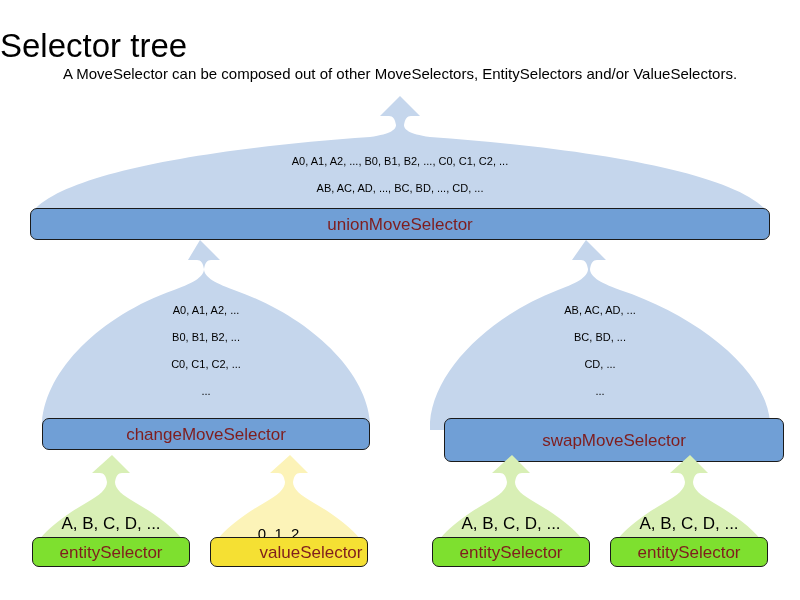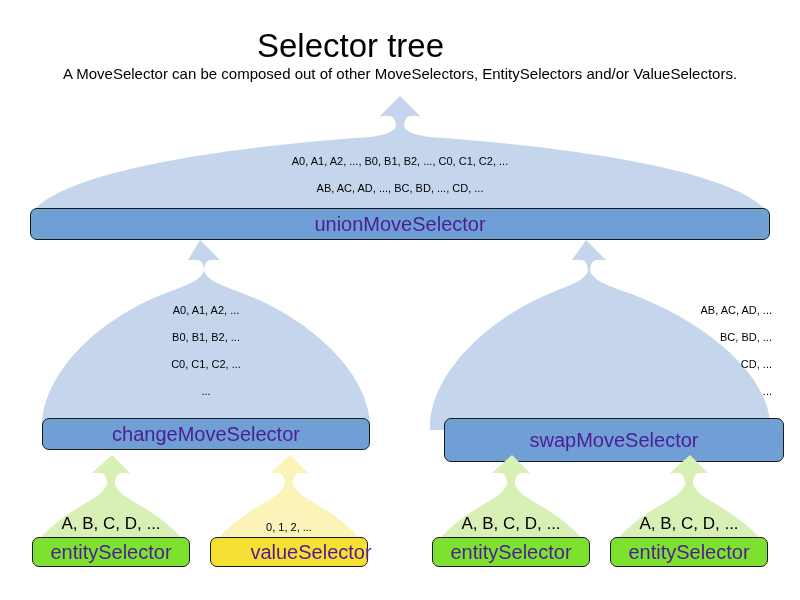--- a/index.html
+++ b/index.html
@@ -23,21 +23,20 @@
     top: 0;
     width: 800px;
     height: 600px;
   }
 
   .title {
     position: absolute;
     left: 0;
     top: 26px;
     width: 701px;
-    text-align: center;
     font-size: 33px;
     font-weight: normal;
     letter-spacing: 0px;
     line-height: 40px;
     color: #000;
   }
   .subtitle {
     position: absolute;
     left: 0;
     top: 66px;
@@ -68,26 +67,26 @@
     color: #000;
     pointer-events: none;
     white-space: pre-line;
   }
   .node .bar {
     position: absolute;
     box-sizing: border-box;
     border: 1.4px solid #1a1a1a;
     border-radius: 7px;
     text-align: center;
-    font-size: 20px;
+    font-size: 17px;
     line-height: 1;
     display: flex;
     align-items: center;
     justify-content: center;
-    color: #4c1d95;
+    color: #7f1d1d;
   }
 
   
   .blue  .bar { background: #709fd6; }
   .green .bar { background: #7ee02f; }
   .yellow .bar { background: #f5e033; padding-left: 44px; }
 
   
 </style>
 </head>
@@ -148,21 +147,21 @@
                C 162 36 170 42 192 50
                C 270 76 338 130 342 182
                L 342 190
                L 2 190
                L 2 182
                C 6 130 62 76 130 50
                C 152 42 160 36 160 29
                C 159 23 157 20 153 20
                L 144 20 Z" fill="#c5d6ec" stroke="none"></path>
     </svg>
-    <div class="balloon-text" style="top:57px;text-align:right;">AB, AC, AD, ...
+    <div class="balloon-text" style="top:57px;">AB, AC, AD, ...
 BC, BD, ...
 CD, ...
 ...</div>
     <div class="bar" style="left:16px; top:178px; width:340px; height:44px;">swapMoveSelector</div>
   </div>
 
   <div class="node green" style="left:30px; top:455px; width:162px; height:115px;">
     <svg width="162" height="115" viewBox="0 0 162 115">
       <path d="M 82 0
                L 100 18 L 92 18
@@ -189,21 +188,21 @@
                C 85 34 92 40 106 48
                C 134 64 158 84 160 100
                L 160 104
                L 2 104
                L 2 100
                C 4 84 28 64 56 48
                C 70 40 77 34 77 27
                C 76 21 74 18 70 18
                L 62 18 Z" fill="#fcf3b8" stroke="none"></path>
     </svg>
-    <div class="balloon-text" style="top:59px; font-size:11px;">0, 1, 2, ...</div>
+    <div class="balloon-text" style="top:65px; font-size:15px;">0, 1, 2, ...</div>
     <div class="bar" style="left:2px; top:82px; width:158px; height:30px;">valueSelector</div>
   </div>
 
   <div class="node green" style="left:430px; top:455px; width:162px; height:115px;">
     <svg width="162" height="115" viewBox="0 0 162 115">
       <path d="M 82 0
                L 100 18 L 92 18
                C 88 18 86 21 85 27
                C 85 34 92 40 106 48
                C 134 64 158 84 160 100

